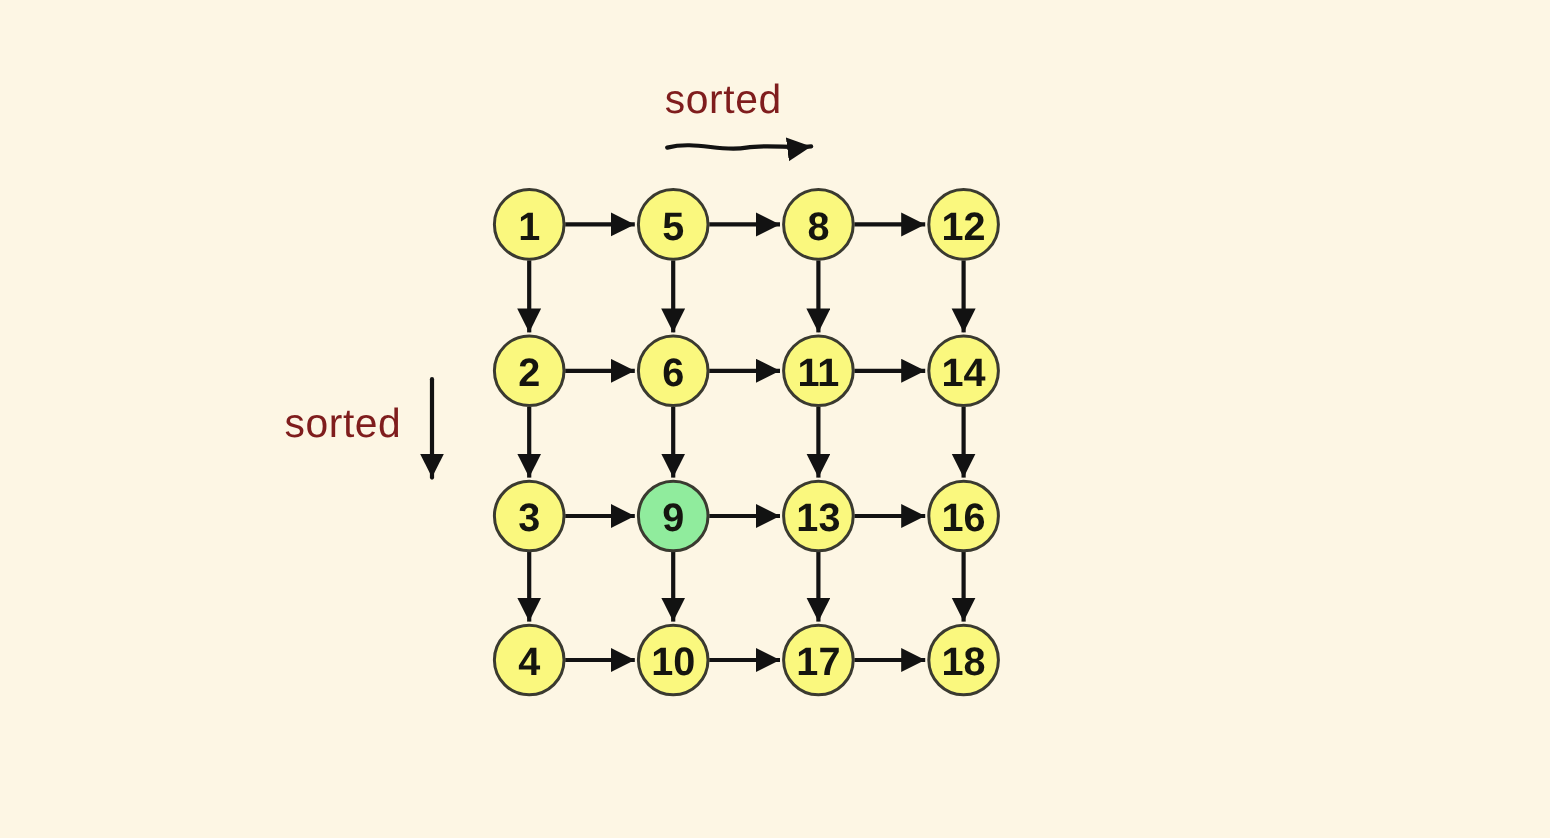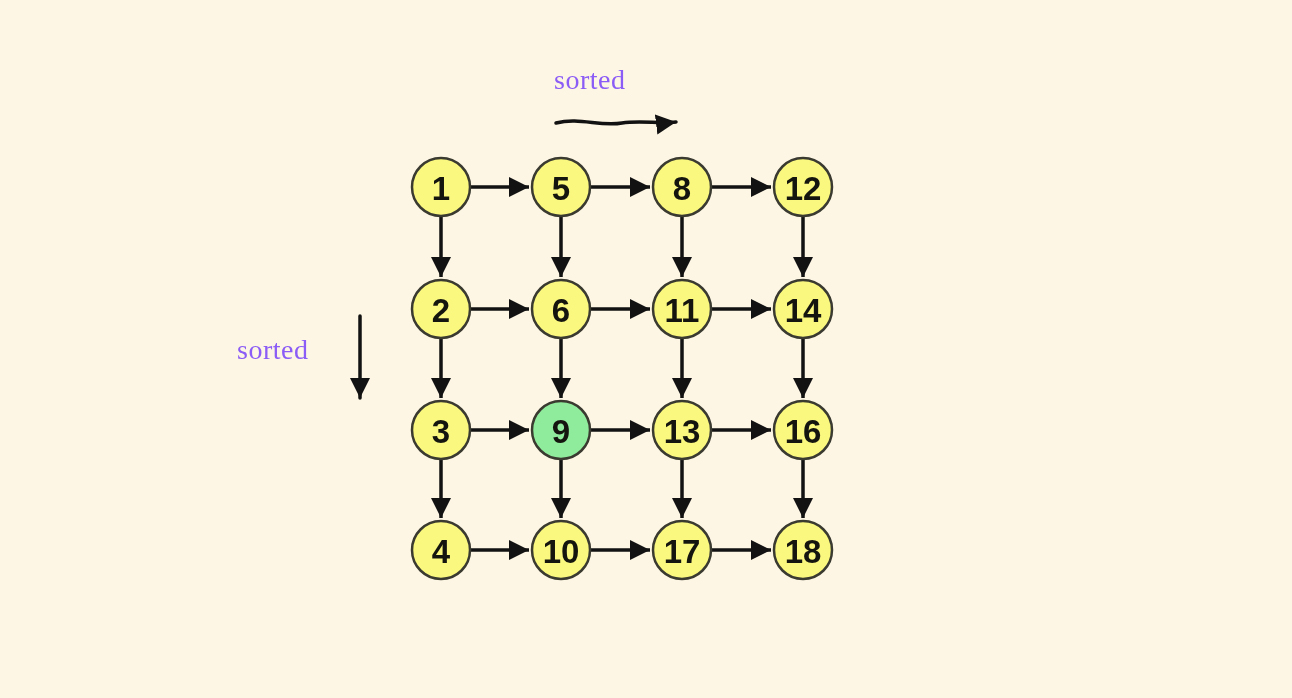--- a/index.html
+++ b/index.html
@@ -6,24 +6,24 @@
   html, body { width: 1292px; height: 698px; }
   body {
     position: relative;
     overflow: hidden;
     font-family: "DejaVu Sans", sans-serif;
   }
   .canvas { position: absolute; inset: 0; }
   #diagram-svg { position: absolute; left: 0; top: 0; }
   .sorted-label {
     position: absolute;
-    font-size: 28px;
+    font-size: 34px;
     letter-spacing: 0.5px;
-    color: #8b5cf6;
-    font-family: Liberation Serif, serif;
+    color: #7f1d1d;
+    font-family: Liberation Sans, sans-serif;
     white-space: nowrap;
     user-select: none;
   }
   .sorted-label.top  { left: 554px; top: 64px; }
   .sorted-label.left { left: 237px; top: 334px; }
   .node-text {
     font-family: "Liberation Sans", "DejaVu Sans", sans-serif;
     font-weight: 700;
   }
 </style>

